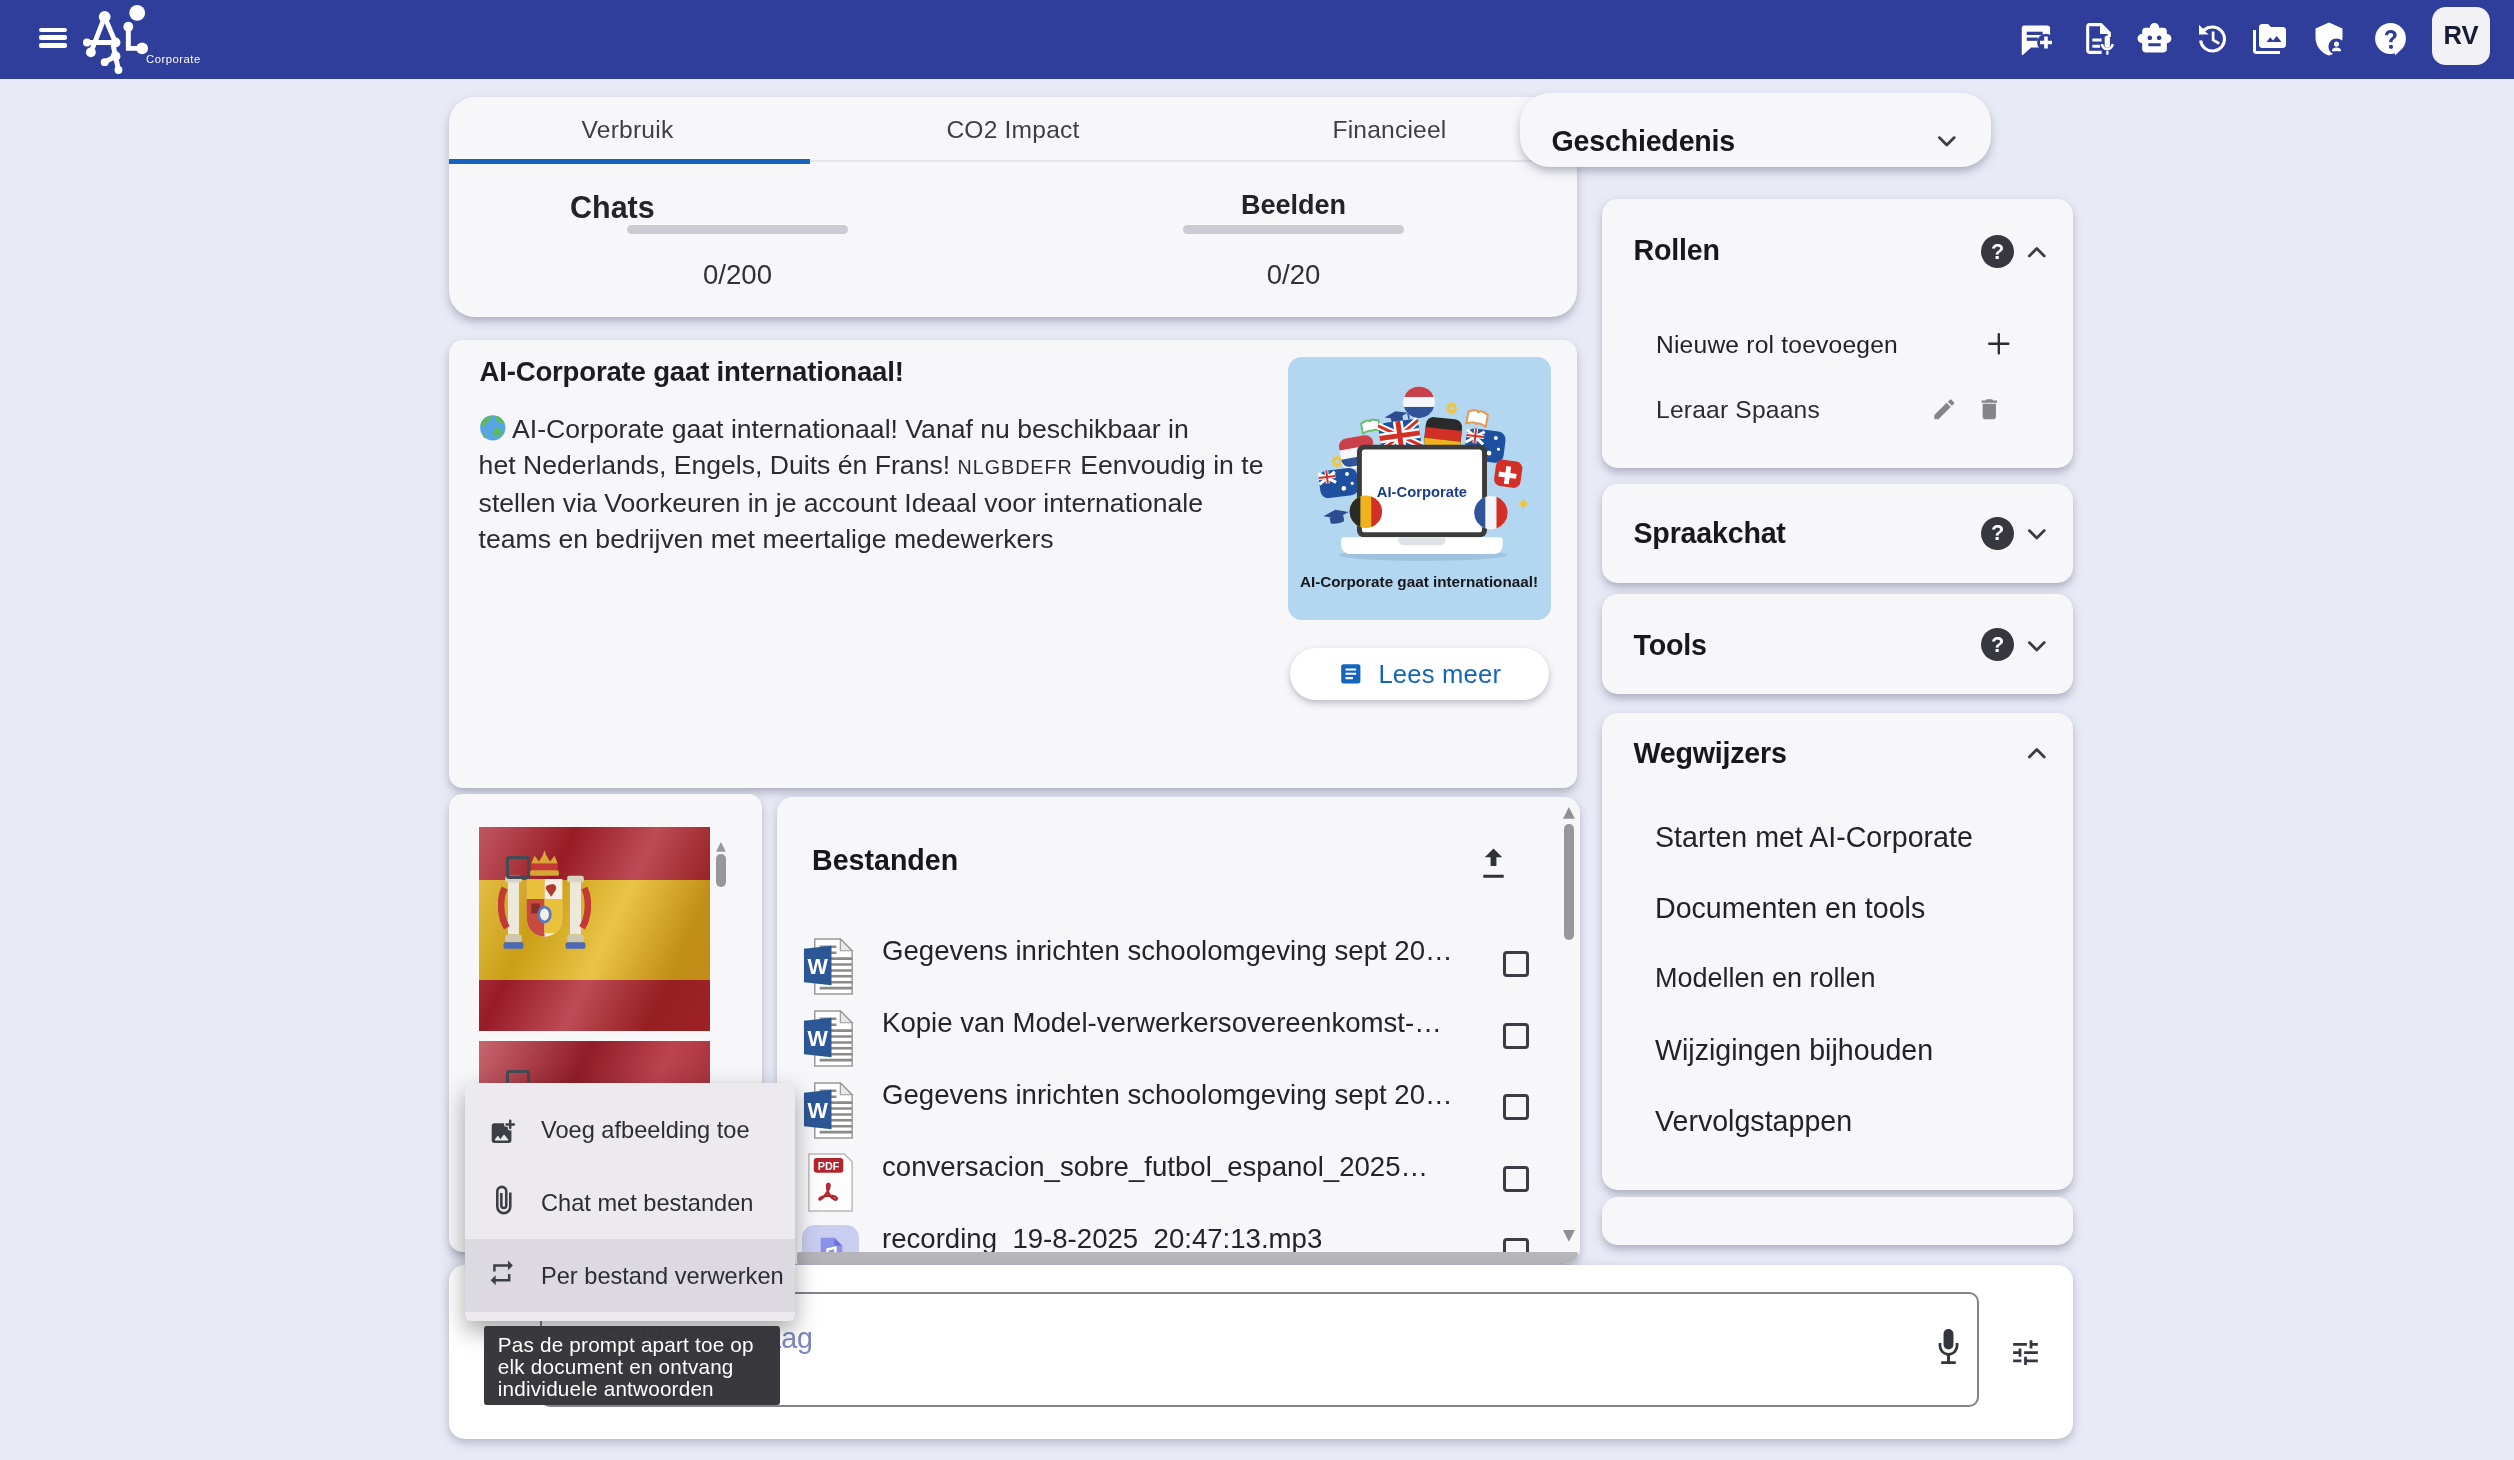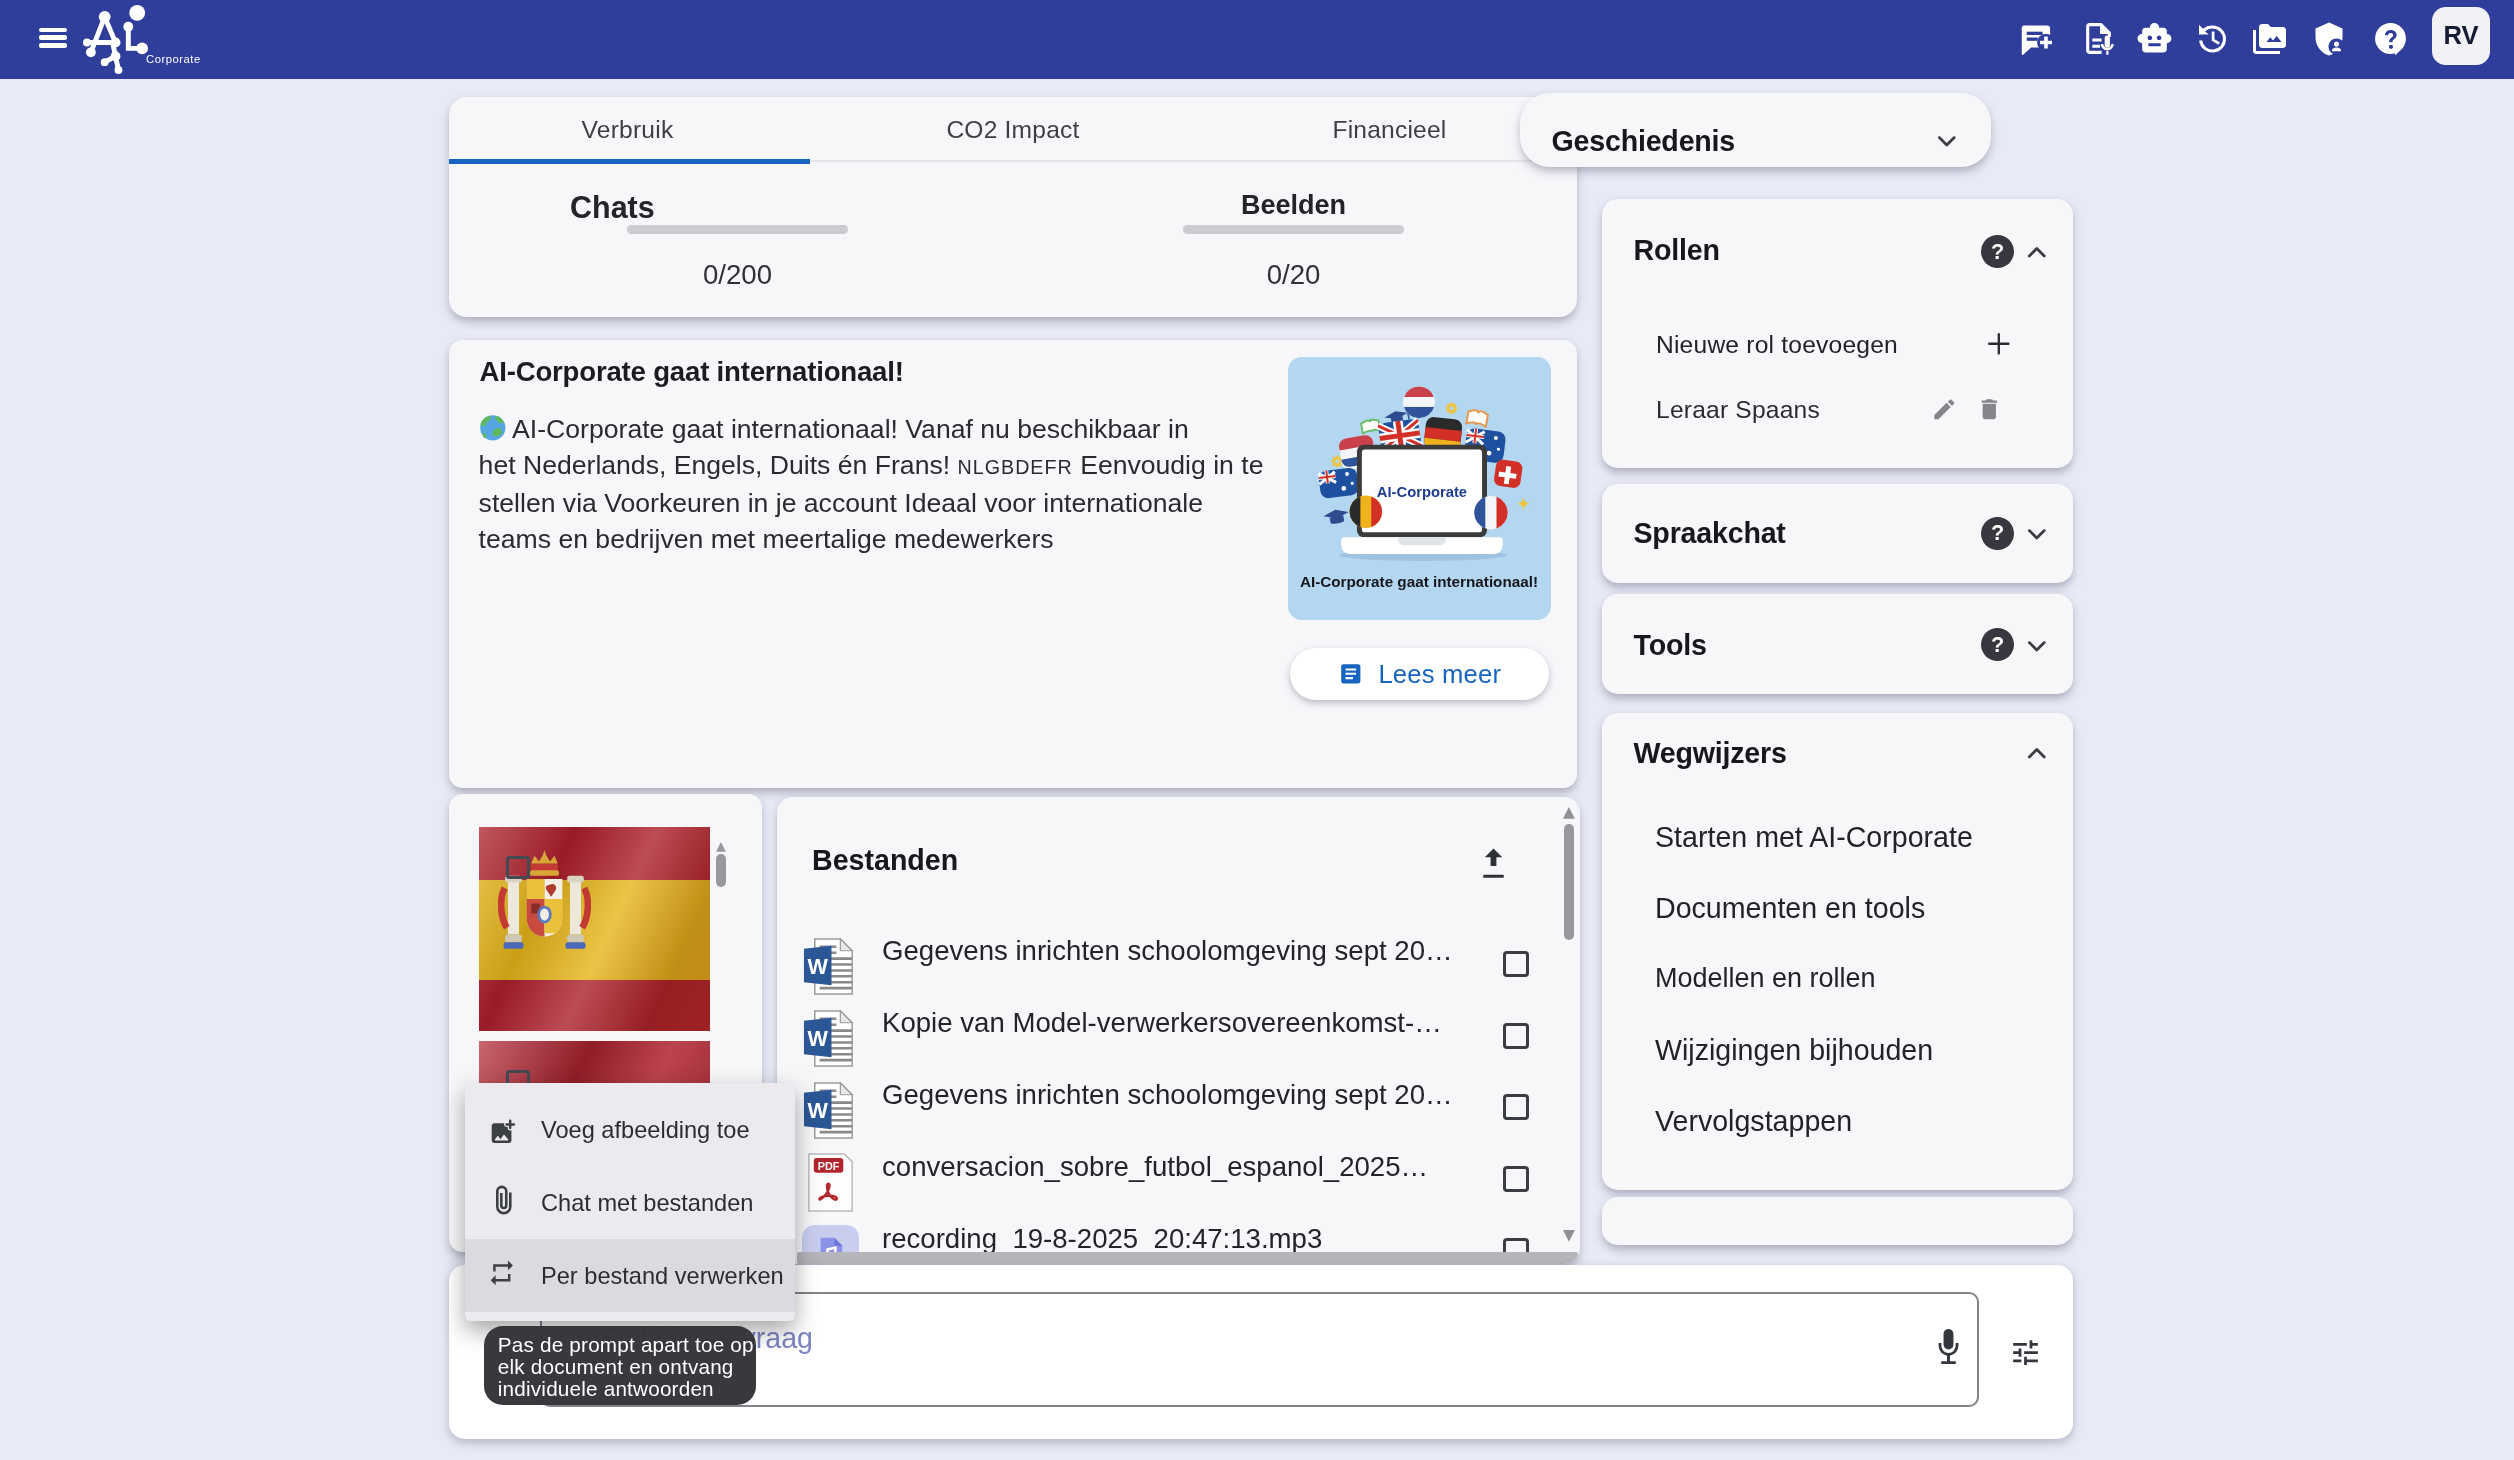--- a/index.html
+++ b/index.html
@@ -74,21 +74,21 @@
     <path d="M17 17.6c-1.6 0-3 .8-3 1.9v.7h6v-.7c0-1.1-1.4-1.9-3-1.9z" fill="#fff"></path>
   </svg>
   <svg class="abs" style="left:2372px;top:19.7px;" width="37" height="37" viewBox="0 0 24 24" fill="#fff">
     <path d="M12 2a10 10 0 0 1 10 10 10 10 0 0 1-4.3 8.2L15 23v-1.4A10 10 0 0 1 12 22 10 10 0 0 1 2 12 10 10 0 0 1 12 2zm.2 4.5c-2.1 0-3.6 1.3-3.9 3.2l2 .3c.1-.9.8-1.6 1.8-1.6s1.7.6 1.7 1.5c0 1.5-2.6 1.7-2.6 3.9v.6h2.1v-.4c0-1.5 2.7-1.8 2.7-4.2 0-1.9-1.6-3.3-3.8-3.3zM12.3 16a1.4 1.4 0 1 0 0 2.8 1.4 1.4 0 0 0 0-2.8z"></path>
   </svg>
   <div class="abs" style="left:2432px;top:6.9px;width:58px;height:58px;background:#f2f1f5;border-radius:13.8px;">
     <div class="abs" style="left:0;top:0;width:100%;height:100%;display:flex;align-items:center;justify-content:center;font-weight:bold;font-size:25.6px;color:#161c33;">RV</div>
   </div>
 </div>
 
-<div class="card" style="left:449px;top:97px;width:1128px;height:220px;border-radius:18px;">
+<div class="card" style="left:449px;top:97px;width:1128px;height:220px;border-radius:26px;">
   <div class="abs" style="left:0;top:0;width:100%;height:65px;border-bottom:2px solid #e4e4ea;"></div>
   <div class="abs" style="left:0;top:0;width:357px;height:65px;display:flex;align-items:center;justify-content:center;font-size:24.6px;color:#3e3f45;letter-spacing:0.2px;">Verbruik</div>
   <div class="abs" style="left:376px;top:0;width:376px;height:65px;display:flex;align-items:center;justify-content:center;font-size:24.6px;color:#3e3f45;letter-spacing:0.2px;">CO2 Impact</div>
   <div class="abs" style="left:753px;top:0;width:375px;height:65px;display:flex;align-items:center;justify-content:center;font-size:24.6px;color:#3e3f45;letter-spacing:0.2px;">Financieel</div>
   <div class="abs" style="left:0px;top:62px;width:361px;height:4.9px;background:#1464c0;"></div>
 
   <div class="abs" style="left:121px;top:93px;width:335px;font-weight:bold;font-size:30.5px;color:#232329;">Chats</div>
   <div class="abs" style="left:178px;top:128px;width:221px;height:8.9px;border-radius:4.9px;background:#cbcbd1;"></div>
   <div class="abs" style="left:121px;top:162px;width:335px;text-align:center;font-size:27.6px;color:#303036;">0/200</div>
 
@@ -460,14 +460,14 @@
     </svg>
   </div>
 <div class="abs" style="left:541px;top:1190px;font-size:23.6px;color:#2c2c32;">Chat met bestanden</div>
 <div class="abs" style="left:487px;top:1258px;">
     <svg width="29.6" height="29.6" viewBox="0 0 24 24" fill="#3c4045">
       <path d="M7 7h10v3l4-4-4-4v3H5v6h2V7zm10 10H7v-3l-4 4 4 4v-3h12v-6h-2v4z"></path>
     </svg>
   </div>
 <div class="abs" style="left:541px;top:1263px;font-size:23.6px;color:#2c2c32;">Per bestand verwerken</div>
 
-<div class="abs" style="left:484px;top:1326px;width:272px;height:79px;background:rgba(52,52,57,.98);border-radius:19px;color:#fff;font-size:20.7px;line-height:22px;padding:7.9px 0 0 13.8px;letter-spacing:0.2px;">Pas de prompt apart toe op<br>elk document en ontvang<br>individuele antwoorden</div>
+<div class="abs" style="left:484px;top:1326px;width:296px;height:79px;background:rgba(52,52,57,.98);border-radius:3px;color:#fff;font-size:20.7px;line-height:22px;padding:7.9px 0 0 13.8px;letter-spacing:0.2px;">Pas de prompt apart toe op<br>elk document en ontvang<br>individuele antwoorden</div>
 
 
 </body></html>

